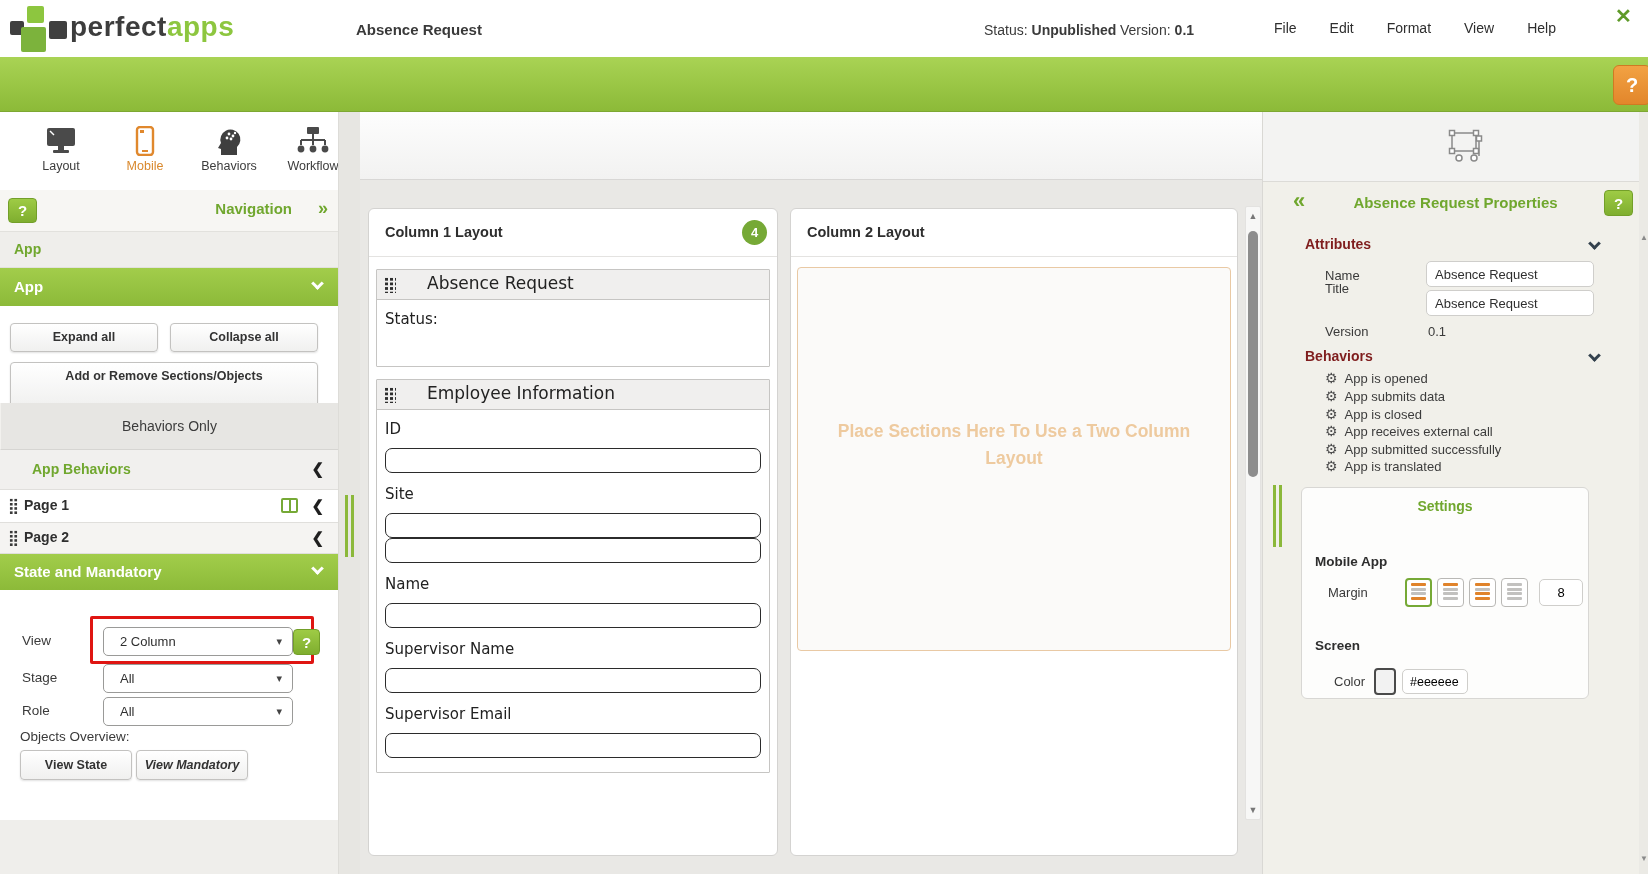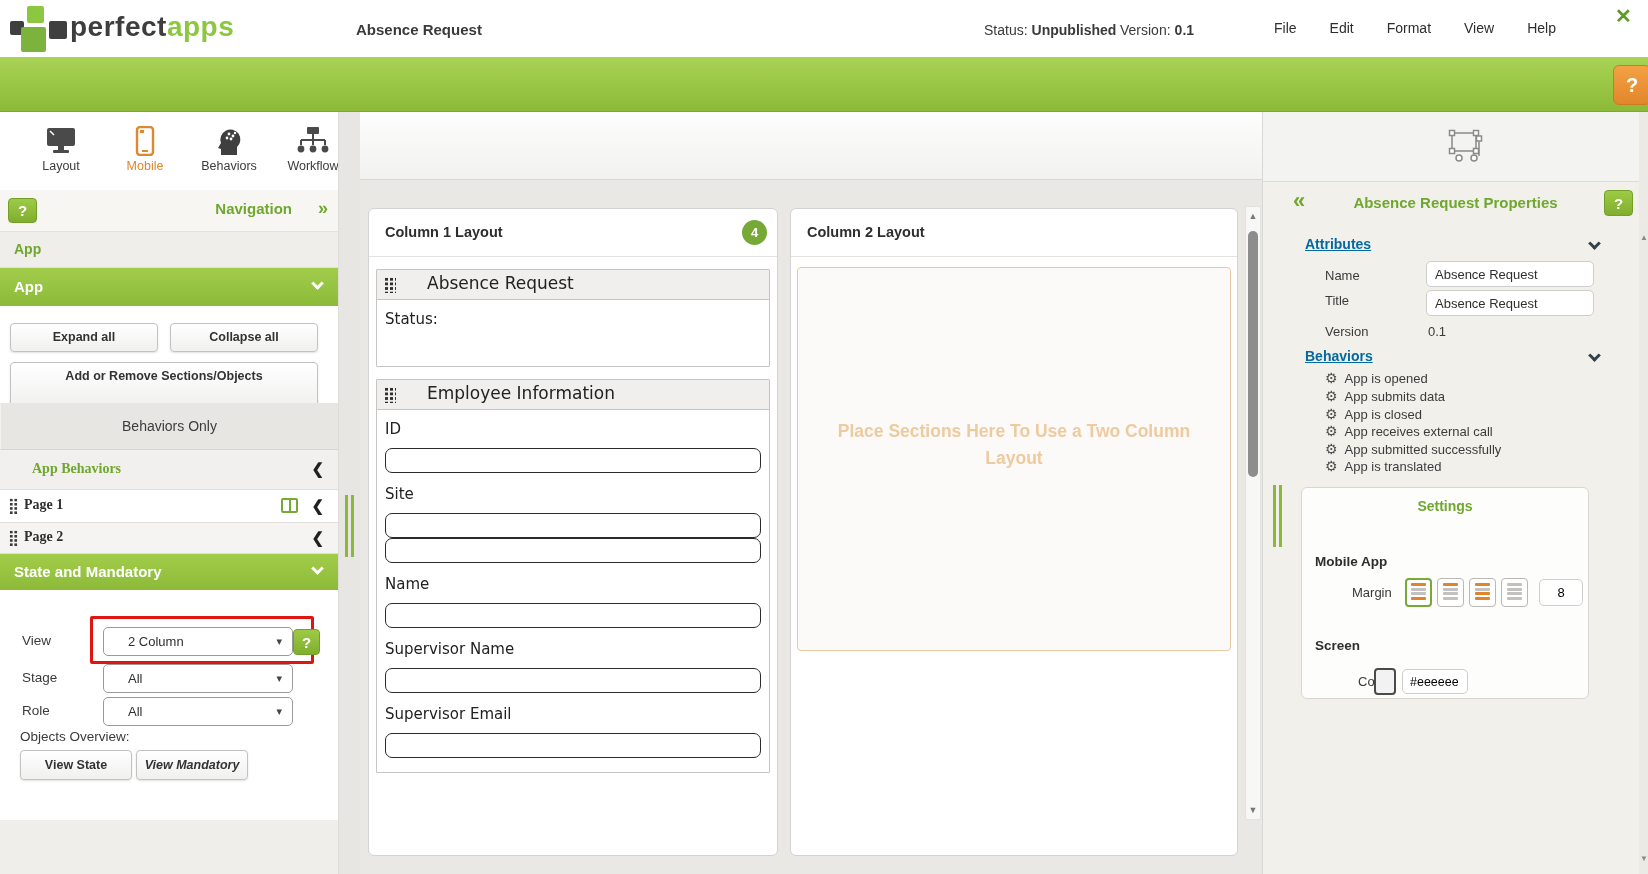--- a/index.html
+++ b/index.html
@@ -70,21 +70,21 @@
               color:#333; text-align:center; cursor:pointer; }
   .btn-expand   { left:10px;  top:211px; width:148px; height:29px; line-height:27px; }
   .btn-collapse { left:170px; top:211px; width:148px; height:29px; line-height:27px; }
   .btn-addrem   { left:10px;  top:250px; width:308px; height:46px; line-height:27px; }
 
   .tabs { position:absolute; left:0; top:291px; width:338px; height:47px; display:flex; }
   .tab { flex:1; text-align:center; line-height:46px; font-size:14px; cursor:pointer; }
   .tab-active { background:#fff; color:#70a72e; font-weight:bold; border-right:1px solid #dcdbd8; }
   .tab-inactive { background:#e7e6e3; color:#3c3c3c; border-bottom:1px solid #d6d5d2; border-left:1px solid #f2f1ee; }
 
-  .side-row { position:absolute; left:0; width:338px; border-bottom:1px solid #e0dfdc;font-family:Liberation Serif, serif; }
+  .side-row { position:absolute; left:0; width:338px; border-bottom:1px solid #e0dfdc; }
   .row-appbeh { top:338px; height:40px; background:#f1f0ee; }
   .row-appbeh .rtext { position:absolute; left:32px; top:11px; font-size:14px; font-weight:bold; color:#70a72e; }
   .row-page1 { top:378px; height:33px; background:#fff; }
   .row-page2 { top:411px; height:31px; background:#f5f4f2; }
   .row-page .rtext { position:absolute; left:24px; top:7px; font-size:14px; font-weight:bold; color:#2f2f2f; }
   .chevL { position:absolute; right:14px; font-size:15px; font-weight:bold; color:#1f1f1f; }
   .drag-dots { position:absolute; left:9px; width:9px; height:16px;
                background-image:radial-gradient(circle,#3a3a3a 1.3px,transparent 1.4px);
                background-size:4.5px 4.2px; }
   .col-icon { position:absolute; right:40px; top:8px; width:17px; height:15px;
@@ -92,21 +92,21 @@
   .col-icon i { position:absolute; left:5.5px; top:0; width:2px; height:11px; background:#76a936; }
 
   .state-bar { position:absolute; left:0; top:442px; width:338px; height:36px; cursor:pointer; }
   .state-bar span { position:absolute; left:14px; top:9px; }
 
   .side-form { position:absolute; left:0; top:478px; width:338px; height:230px; background:#fff; }
   .side-bottom { position:absolute; left:0; top:708px; width:338px; height:54px; background:#efeeeb; }
   .flabel { position:absolute; left:22px; font-size:13.5px; color:#3a3a3a; }
   .select { position:absolute; left:103px; width:190px; height:29px; background:#fff;
             border:1px solid #9a9a98; border-radius:5px; font-size:13px; color:#2f2f2f;
-            line-height:27px; padding-left:24px; cursor:pointer; }
+            line-height:27px; padding-left:16px; cursor:pointer; }
   .select .sel-arrow { position:absolute; right:10px; top:0; font-size:11px; color:#444; }
   .red-box { position:absolute; left:90px; top:26px; width:224px; height:48px;
              border:3px solid #df1512; border-radius:2px; pointer-events:none; }
   .form-help { position:absolute; left:293px; top:39px; width:27px; height:26px; font-size:15px; line-height:25px; }
   .overview-label { position:absolute; left:20px; top:139px; font-size:13.5px; color:#3a3a3a; }
   .btn-vstate { left:20px; top:160px; width:112px; height:30px; line-height:28px; }
   .btn-vmand  { left:136px; top:160px; width:112px; height:30px; line-height:28px;font-style:italic; }
 
   .gutter-left { position:absolute; left:338px; top:0; width:22px; height:762px; background:#e7e6e2; border-left:1px solid #dddcd8; }
   .grip { position:absolute; width:10px; height:62px; }
@@ -154,36 +154,36 @@
   .props { position:absolute; left:1262px; top:0; width:386px; height:762px; background:#f1f0ea; border-left:1px solid #d9d8d4; }
   .props-top { position:absolute; left:0; top:0; width:386px; height:70px;
                background:#f3f3f2; border-bottom:1px solid #dcdbd7; }
   .sel-icon { position:absolute; left:182px; top:14px; }
   .props-header { position:absolute; left:0; top:70px; width:386px; height:42px; }
   .props-collapse { position:absolute; left:30px; top:6px; font-size:22px; font-weight:bold; color:#70a72e; cursor:pointer; }
   .props-title { position:absolute; left:55px; top:12px; width:275px; text-align:center;
                  font-size:15px; font-weight:bold; color:#70a72e; }
   .props-help { position:absolute; right:16px; top:8px; width:29px; height:26px; font-size:15px; line-height:25px; }
 
-  .sect-heading { position:absolute; font-size:14px; font-weight:bold; color:#0369a1;text-decoration:underline; }
+  .sect-heading { position:absolute; font-size:14px; font-weight:bold; color:#7f1d1d; }
   .dchev { position:absolute; width:9px; height:9px; border-right:3px solid #33414d; border-bottom:3px solid #33414d; transform:rotate(45deg); }
   .prop-label { position:absolute; left:62px; font-size:13px; color:#3a3a3a; }
   .prop-input { position:absolute; left:163px; width:168px; height:26px; background:#fff;
                 border:1px solid #cfcecb; border-radius:5px; padding:0 8px; font-size:13px; color:#2f2f2f; outline:none; }
   .prop-value { position:absolute; left:165px; font-size:13px; color:#3a3a3a; }
 
   .beh-item { position:absolute; left:62px; font-size:13px; color:#3c3c3c; }
   .beh-item .gear { color:#4f4f4f; font-size:14px; margin-right:7px; }
 
   .settings-card { position:absolute; left:38px; top:375px; width:288px; height:212px;
                    background:#fdfdfc; border:1px solid #d8d7d4; border-radius:6px; }
   .settings-title { position:absolute; left:0; top:10px; width:100%; text-align:center;
                     font-size:14px; font-weight:bold; color:#70a72e; }
   .set-sub { position:absolute; left:13px; font-size:13.5px; font-weight:bold; color:#2e2e2e; }
-  .set-label { position:absolute; left:26px; font-size:13px; color:#3a3a3a;margin-left:24px; }
+  .set-label { position:absolute; left:26px; font-size:13px; color:#3a3a3a; }
   .margin-btns { position:absolute; left:103px; top:90px; display:flex; gap:5px; }
   .mbtn { width:27px; height:29px; background:#fff; border:1px solid #b9b8b5; border-radius:4px;
           padding:4px 5px; cursor:pointer; }
   .mbtn.sel { border:2px solid #76a936; padding:3px 4px; }
   .mbtn i { display:block; height:3px; margin-bottom:1.5px; background:#c2c1bf; border-radius:1px; }
   .mbtn i.o { background:#e0832b; }
   .margin-input { position:absolute; left:237px; top:91px; width:44px; height:27px; text-align:center;
                   background:#fff; border:1px solid #cfcecb; border-radius:5px; font-size:13px; outline:none; }
   .color-swatch { position:absolute; left:72px; top:180px; width:22px; height:27px; background:#f2f2f2;
                   border:2px solid #4a4a4a; border-radius:4px; cursor:pointer; }
@@ -434,21 +434,21 @@
         <div class="props-collapse">«</div>
         <div class="props-title">Absence Request Properties</div>
         <div class="green-btn props-help">?</div>
       </div>
 
       <div class="sect-heading" style="left:42px; top:124px">Attributes</div>
       <div class="dchev" style="left:327px; top:127px"></div>
 
       <div class="prop-label" style="top:156px">Name</div>
       <input class="prop-input" style="top: 149px;" value="Absence Request">
-      <div class="prop-label" style="top:181px">Title</div>
+      <div class="prop-label" style="top:169px">Title</div>
       <input class="prop-input" style="top: 178px;" value="Absence Request">
       <div class="prop-label" style="top:212px">Version</div>
       <div class="prop-value" style="top:212px">0.1</div>
 
       <div class="sect-heading" style="left:42px; top:236px">Behaviors</div>
       <div class="dchev" style="left:327px; top:239px"></div>
 
       <div class="beh-item" style="top:258px"><span class="gear">⚙</span><span>App is opened</span></div>
       <div class="beh-item" style="top:276px"><span class="gear">⚙</span><span>App submits data</span></div>
       <div class="beh-item" style="top:293.5px"><span class="gear">⚙</span><span>App is closed</span></div>

